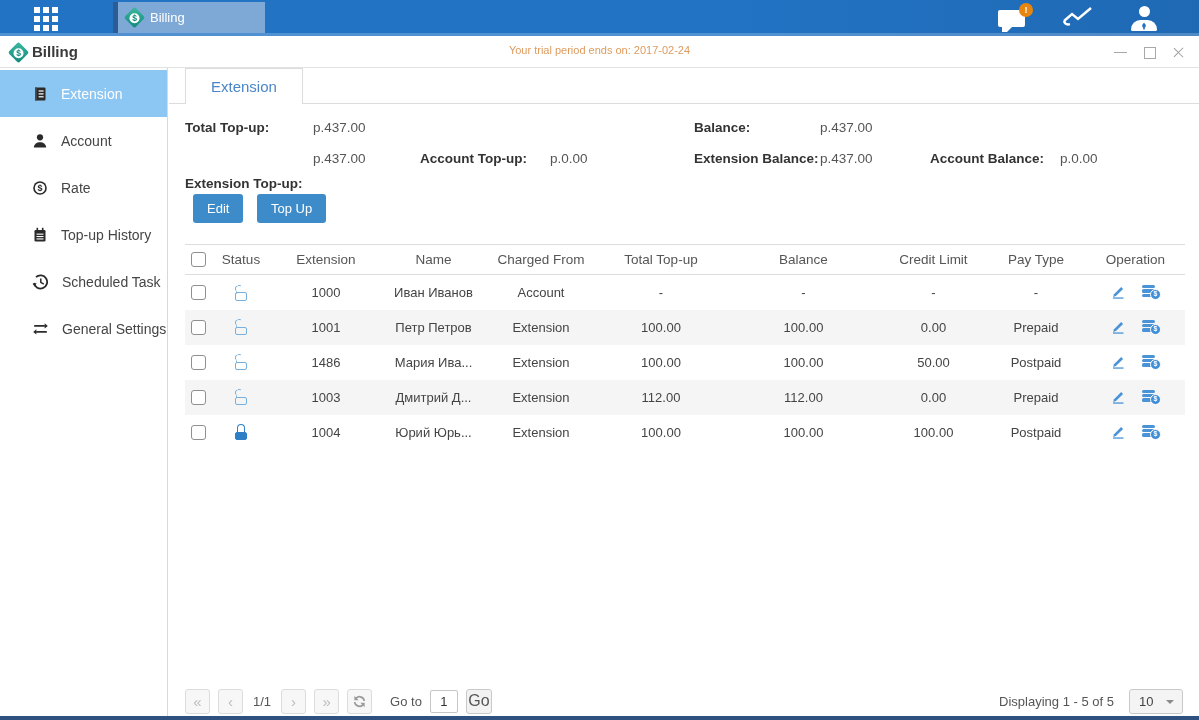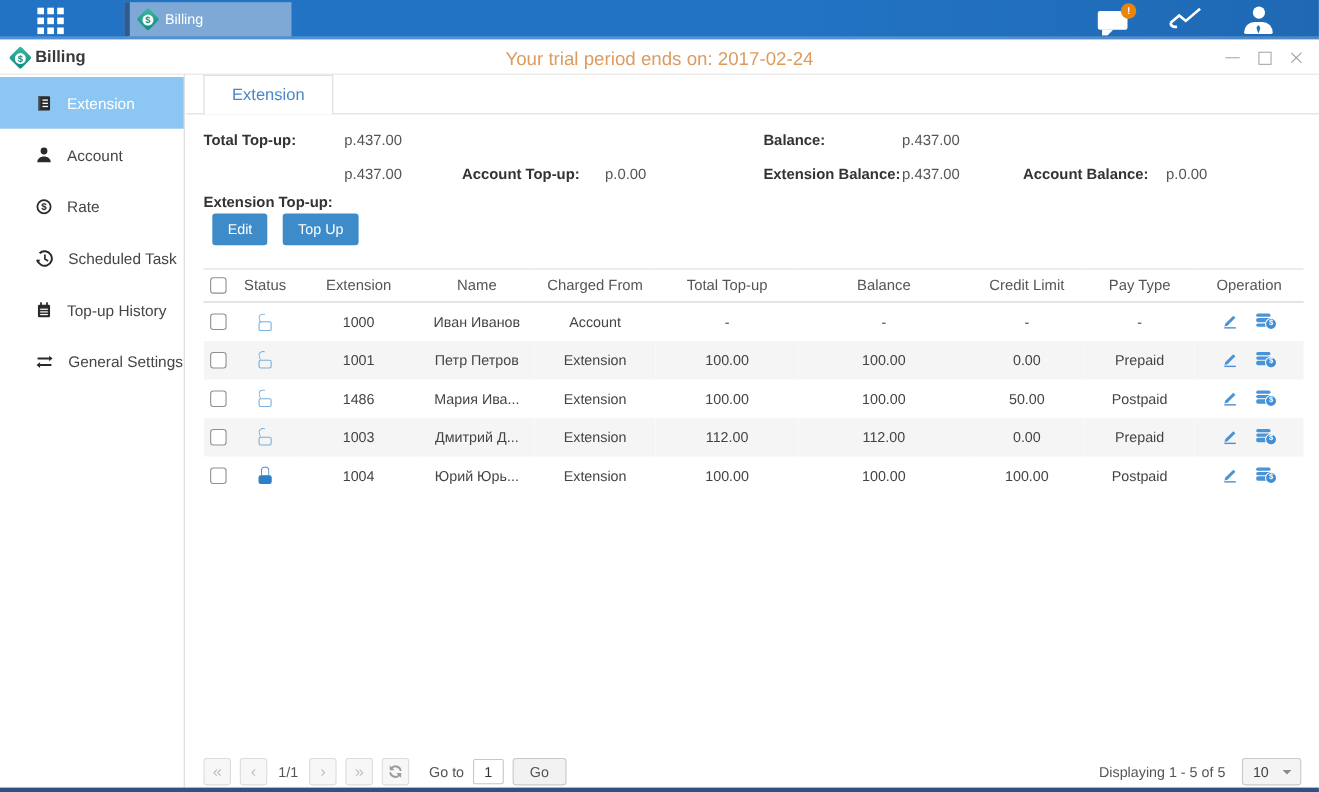--- a/index.html
+++ b/index.html
@@ -27,21 +27,21 @@
                 color:#fff; font-size:9px; font-weight:bold; text-align:center; line-height:14px; }
   .person { position:relative; width:26px; height:25px; display:block; }
   .person .head { position:absolute; top:0; left:7.5px; width:11px; height:11px; border-radius:50%; background:#fff; }
   .person .shoulders { position:absolute; bottom:0; left:0; width:26px; height:11px; border-radius:12px 12px 2px 2px; background:#fff; }
   .person .tie { position:absolute; bottom:0; left:11px; width:4px; height:8px; background:#2273c4; clip-path:polygon(50% 0,100% 35%,50% 100%,0 35%); }
 
   
   .titlebar { position:absolute; top:36px; left:0; right:0; height:32px; background:#fff; border-bottom:1px solid #e2e2e2; }
   .titlebar .diamond { position:absolute; left:11px; top:9px; }
   .win-title { position:absolute; left:32px; top:7px; font-size:15px; font-weight:bold; color:#3a3a3a; }
-  .trial { position:absolute; left:0; right:0; top:8px; text-align:center; font-size:17px; color:#dd9b5e; }
+  .trial { position:absolute; left:0; right:0; top:8px; text-align:center; font-size:11px; color:#dd9b5e; }
   .win-controls { position:absolute; right:14px; top:0; height:32px; display:flex; align-items:center; gap:16px; }
   .win-btn { width:13px; height:13px; position:relative; cursor:pointer; }
   .win-min:after { content:""; position:absolute; left:0; right:0; top:6px; height:1.5px; background:#a8a8a8; }
   .win-max:after { content:""; position:absolute; left:1px; top:1px; width:10px; height:10px; border:1.4px solid #a8a8a8; }
   .win-close:before, .win-close:after { content:""; position:absolute; left:6px; top:0; width:1.4px; height:13px; background:#9d9d9d; }
   .win-close:before { transform:rotate(45deg); } .win-close:after { transform:rotate(-45deg); }
 
   
   .sidebar { position:absolute; top:68px; left:0; bottom:4px; width:168px; background:#fff; border-right:1px solid #d9d9d9; padding-top:2px; }
   .side-item { height:47px; display:flex; align-items:center; padding-left:32px; gap:13px; font-size:14px; color:#454545; cursor:pointer; }
@@ -86,21 +86,21 @@
   .coins .cbadge { position:absolute; right:0; bottom:0; width:11px; height:11px; background:#3f8ed6; border:1.5px solid #fff;
                    border-radius:50%; color:#fff; font-size:7px; font-weight:bold; text-align:center; line-height:8.5px; }
 
   
   .pager { position:absolute; left:16px; right:16px; top:620px; height:26px; display:flex; align-items:center; font-size:13px; color:#555; }
   .pg-btn { width:25px; height:25px; background:#f7f7f7; border:1px solid #dcdcdc; border-radius:3px; margin-right:8px;
             display:flex; align-items:center; justify-content:center; color:#bdbdbd; font-size:15px; cursor:pointer; }
   .pg-ind { margin:0 10px 0 2px; color:#555; }
   .goto-label { margin:0 8px 0 10px; }
   .goto-input { width:28px; height:23px; border:1px solid #c6c6c6; border-radius:2px; text-align:center; font-size:13px; color:#333; font-family:inherit; }
-  .go-btn { width:49px; height:25px; margin-left:8px; background:#f2f2f2; border:1px solid #c9c9c9; border-radius:3px; font-size:13px; color:#555; font-family:inherit; cursor:pointer; }
+  .go-btn { width:26px; height:25px; margin-left:8px; background:#f2f2f2; border:1px solid #c9c9c9; border-radius:3px; font-size:16px; color:#555; font-family:inherit; cursor:pointer; }
   .pg-right { margin-left:auto; display:flex; align-items:center; gap:15px; }
   .size-dd { position:relative; width:54px; height:25px; background:#f4f4f4; border:1px solid #c9c9c9; border-radius:3px;
              font-size:13px; color:#444; line-height:23px; padding-left:9px; cursor:pointer; }
   .size-dd .arr { position:absolute; right:8px; top:10px; width:0; height:0; border:4.5px solid transparent; border-top-color:#8a8a8a; border-bottom:none; }
 
   .bottombar { position:absolute; left:0; right:0; bottom:0; height:4px; background:#2e5180; }
 </style>
 </head>
 <body>
 
@@ -178,39 +178,39 @@
   </div>
   <div class="side-item">
     <svg width="16" height="16" viewBox="0 0 16 16">
       <circle cx="8" cy="8" r="6.8" fill="#2a2a2a"></circle>
         <circle cx="8" cy="8" r="5.2" fill="#fff"></circle>
       <text x="8" y="11.3" text-anchor="middle" font-size="9" font-weight="bold" fill="#2a2a2a">$</text>
     </svg>
     <span>Rate</span>
   </div>
   <div class="side-item">
-    <svg width="17" height="16" viewBox="0 0 17 16">
-      <path d="M4 3.2A6.6 6.6 0 1 1 2 9" fill="none" stroke="#2a2a2a" stroke-width="1.8"></path>
-      <path d="M0.6 9.8 2.8 12.6 4.6 9z" fill="#2a2a2a"></path>
-      <path d="M8.8 4.4v4l3 1.8" fill="none" stroke="#2a2a2a" stroke-width="1.5"></path>
-    </svg>
-    <span>Scheduled Task</span>
-  </div>
-  <div class="side-item">
     <svg width="16" height="16" viewBox="0 0 16 16">
       <rect x="2.5" y="3" width="11" height="11.5" rx="1.2" fill="#2a2a2a"></rect>
       <rect x="4.5" y="0.8" width="1.6" height="3.6" fill="#2a2a2a"></rect>
         <rect x="9.9" y="0.8" width="1.6" height="3.6" fill="#2a2a2a"></rect>
       <g fill="#fff">
           <rect x="4.5" y="6.6" width="7" height="1.1"></rect>
           <rect x="4.5" y="9" width="7" height="1.1"></rect>
           <rect x="4.5" y="11.4" width="7" height="1.1"></rect>
         </g>
     </svg>
     <span>Top-up History</span>
+  </div>
+  <div class="side-item">
+    <svg width="17" height="16" viewBox="0 0 17 16">
+      <path d="M4 3.2A6.6 6.6 0 1 1 2 9" fill="none" stroke="#2a2a2a" stroke-width="1.8"></path>
+      <path d="M0.6 9.8 2.8 12.6 4.6 9z" fill="#2a2a2a"></path>
+      <path d="M8.8 4.4v4l3 1.8" fill="none" stroke="#2a2a2a" stroke-width="1.5"></path>
+    </svg>
+    <span>Scheduled Task</span>
   </div>
   <div class="side-item">
     <svg width="17" height="16" viewBox="0 0 17 16">
       <g fill="#2a2a2a">
         <rect x="2" y="4" width="11" height="1.8" rx="0.9"></rect>
           <path d="M12.6 2.3v5.2l3.2-2.6z"></path>
         <rect x="4" y="10" width="11" height="1.8" rx="0.9"></rect>
           <path d="M4.4 8.3v5.2L1.2 10.9z"></path>
       </g>
     </svg>

